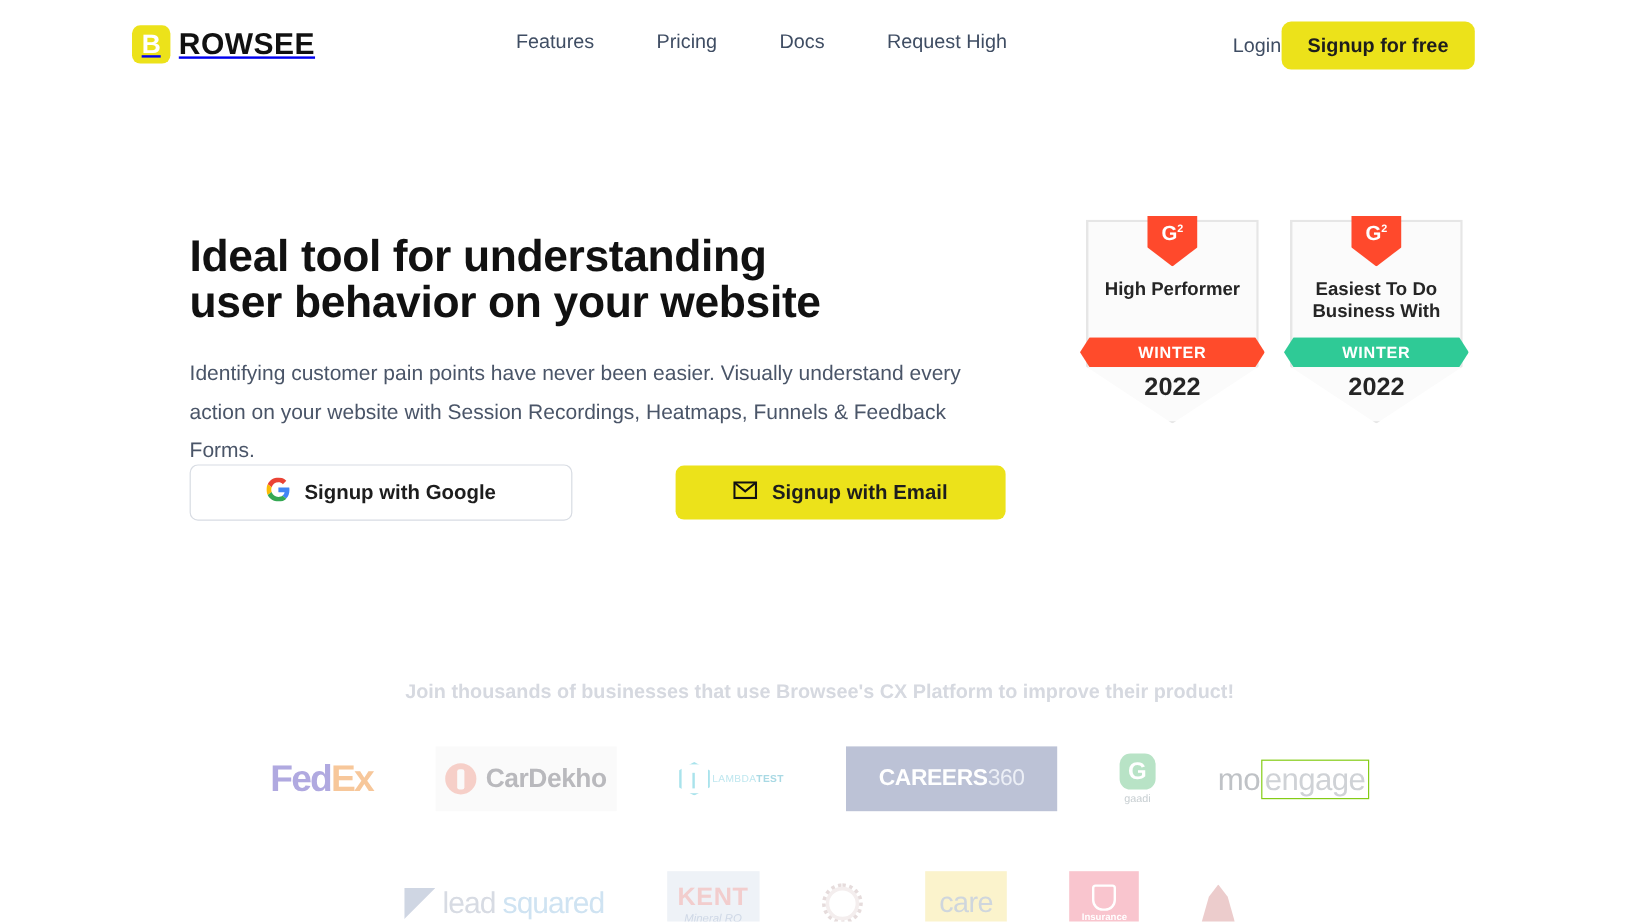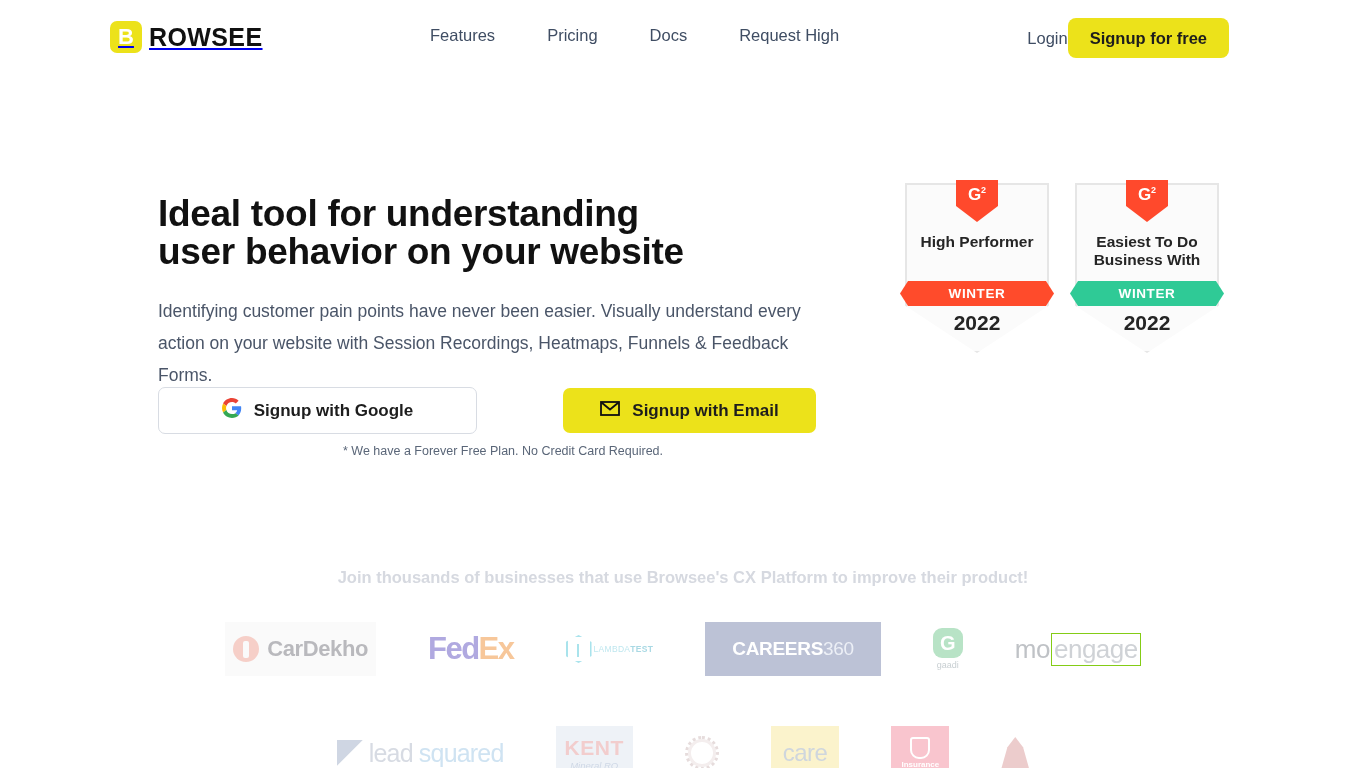--- a/index.html
+++ b/index.html
@@ -70,21 +70,21 @@
     display: flex; align-items: center;
   }
   .btn-google {
     width: 319px; height: 47px;
     background: #ffffff; border: 1px solid #d8dce3; border-radius: 7px;
     display: flex; align-items: center; justify-content: center; gap: 12px;
     font-size: 17px; font-weight: bold; color: #1d1d1d;
     font-family: "Liberation Sans", sans-serif; cursor: pointer;
   }
   .btn-email {
-    width: 253px; height: 45px; margin-left: 86px;
+    width: 275px; height: 45px; margin-left: 86px;
     background: #ece21a; border: none; border-radius: 7px;
     display: flex; align-items: center; justify-content: center; gap: 12px;
     font-size: 17px; font-weight: bold; color: #1d1d1d;
     font-family: "Liberation Sans", sans-serif; cursor: pointer;
   }
   .disclaimer {
     position: absolute; left: 158px; top: 444px; width: 690px;
     text-align: center; font-size: 12.5px; color: #5a6678;
   }
 
@@ -265,21 +265,20 @@
       <span>
         <svg width="20" height="15" viewBox="0 0 20 15">
           <rect x="1" y="1" width="18" height="13" fill="none" stroke="#111" stroke-width="1.8"></rect>
           <path d="M1.5 1.5 L10 8.5 L18.5 1.5" fill="none" stroke="#111" stroke-width="1.8"></path>
         </svg>
       </span>
       <span>Signup with Email</span>
     </button>
   </div>
 
-  <div class="disclaimer">* We have a Forever Free Plan. No Credit Card Required.</div>
 
   <div class="badges">
     <div class="badge">
       <div class="badge-shape"></div>
       <div class="badge-g2">
         <span>G</span>
           <sup>2</sup>
       </div>
       <div class="badge-title">High Performer</div>
       <div class="badge-ribbon" style="background: rgb(255, 75, 43);">WINTER</div>
@@ -294,32 +293,32 @@
       </div>
       <div class="badge-title">Easiest To Do Business With</div>
       <div class="badge-ribbon" style="background: rgb(47, 202, 150);">WINTER</div>
       <div class="badge-year">2022</div>
     </div>
   </div>
 
   <div class="proof-title">Join thousands of businesses that use Browsee's CX Platform to improve their product!</div>
 
   <div class="logo-row logo-row-1">
+    <div class="client-logo l-fedex">
+      <span class="fed">Fed</span>
+        <span class="ex">Ex</span>
+    </div>
+
     <div class="client-logo l-cardekho">
       <span class="mark">
           <i></i>
         </span>
       <span class="txt">CarDekho</span>
     </div>
 
-    <div class="client-logo l-fedex">
-      <span class="fed">Fed</span>
-        <span class="ex">Ex</span>
-    </div>
-
     <div class="client-logo l-lambdatest">
       <span class="hex"></span>
       <span class="lt"><span class="a">LAMBDA</span><span class="b">TEST</span></span>
     </div>
 
     <div class="client-logo l-careers360">
       <span class="c1">CAREERS</span>
         <span class="c2">360</span>
     </div>
 

